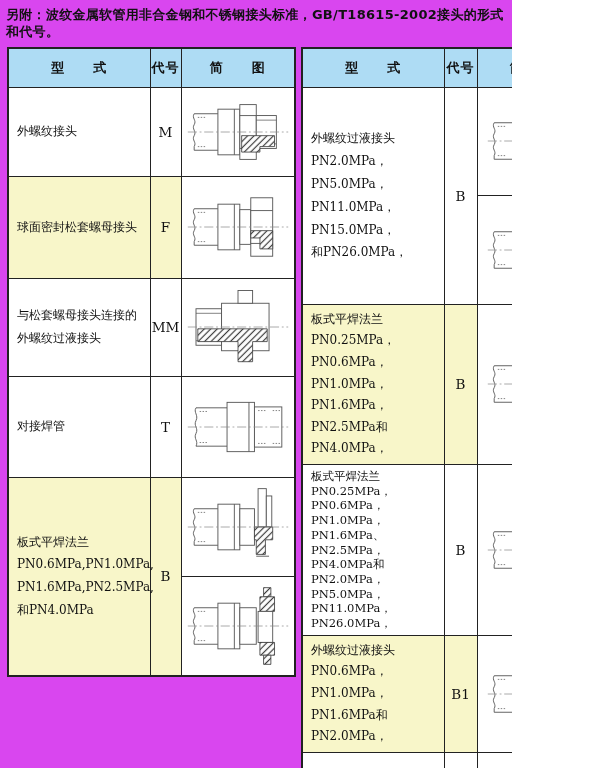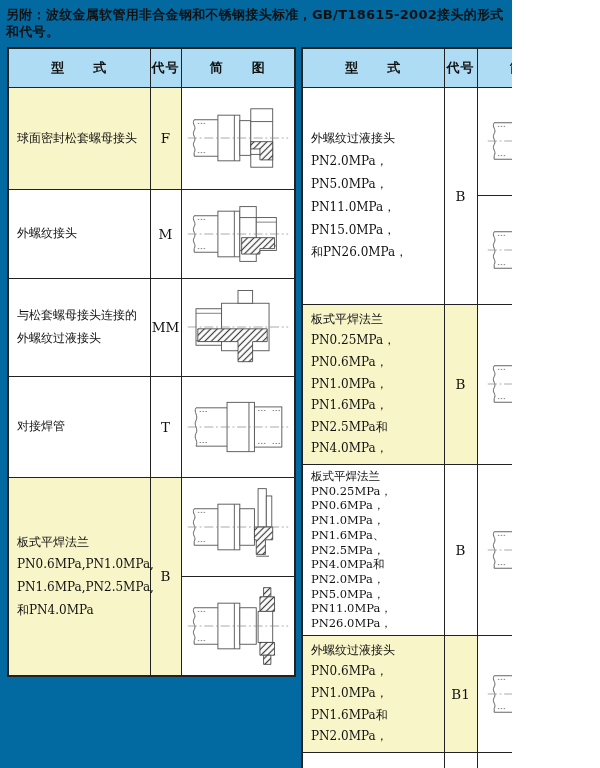--- a/index.html
+++ b/index.html
@@ -1,17 +1,17 @@
 <!DOCTYPE html>
 <html style="--hdr: #aedcf4; --hl: #f8f6c9; --bd: #222222;"><head>
 <meta charset="utf-8">
 <style>
   html,body{margin:0;padding:0;background:#fff;}
   body{width:600px;height:768px;font-family:"DejaVu Sans","Liberation Sans",sans-serif;color:#111;}
-  .page{position:relative;width:512px;height:768px;background:#0369a1;overflow:hidden;}
+  .page{position:relative;width:512px;height:768px;background:#d946ef;overflow:hidden;}
   .doc-title{padding:7px 4px 6px 6px;font-size:13px;font-weight:700;letter-spacing:.3px;line-height:1.3;}
   .tables{display:flex;gap:5px;margin-left:7px;align-items:flex-start;}
   table{border-collapse:collapse;table-layout:fixed;border:2px solid var(--bd,#222);}
   td,th{border:1px solid var(--bd,#222);padding:0;background:#fff;}
   th{height:38px;background:var(--hdr,#aedcf4);font-family:Liberation Sans, sans-serif;
      font-size:13px;font-weight:700;letter-spacing:1px;}
   td.type{font-family:"DejaVu Serif","Liberation Serif",serif;font-size:12px;line-height:1.9;
      padding:4px 4px 4px 8px;vertical-align:middle;white-space:pre-line;}
   td.type.tight{line-height:1.28;font-size:11.5px;}
   td.type.mid{line-height:1.8;}
@@ -38,46 +38,20 @@
           <col style="width:114px">
         </colgroup>
       <thead>
         <tr>
           <th>型　　式</th>
           <th>代号</th>
           <th>简　　图</th>
         </tr>
       </thead>
       <tbody>
-        <tr style="height:102px">
-          <td class="type hl">球面密封松套螺母接头</td>
-          <td class="code hl">F</td>
-          <td class="diag-cell">
-            <div class="diag">
-                <svg viewBox="0 0 112 92" width="104" height="84">
-                  <defs>
-                    <pattern id="h1" width="5" height="5" patternUnits="userSpaceOnUse" patternTransform="rotate(45)">
-                      <rect width="5" height="5" fill="#fff"></rect>
-                      <line x1="2.5" y1="0" x2="2.5" y2="5" stroke="#3a3a3a" stroke-width="1.3"></line>
-                    </pattern>
-                  </defs>
-                  <path d="M8 26 H34 M8 66 H34" stroke="#555555" fill="none"></path>
-                  <path d="M8 26 c-3 5 3 7 0 12 c-3 5 3 7 0 12 c-3 5 3 7 0 12 l0 4" stroke="#555555" fill="none"></path>
-                  <path d="M12 30 h9 M12 62 h9" stroke="#555555" stroke-width="0.8" stroke-dasharray="1.6 1.6" fill="none"></path>
-                  <rect x="34" y="21" width="24" height="50" fill="#fff" stroke="#555555"></rect>
-                  <line x1="52" y1="21" x2="52" y2="71" stroke="#555555"></line>
-                  <rect x="58" y="27" width="12" height="38" fill="#fff" stroke="#555555"></rect>
-                  <rect x="70" y="14" width="24" height="64" fill="#fff" stroke="#555555"></rect>
-                  <path d="M70 28 H94 M70 64 H94" stroke="#555555"></path>
-                  <path d="M70 50 H94 V70 H80 V58 H70 Z" fill="url(#h1)" stroke="#3a3a3a" stroke-width="0.9"></path>
-                  <path d="M1 46 H111" stroke="#8a8a8a" stroke-width="0.8" fill="none" stroke-dasharray="10 3 2 3"></path>
-                </svg>
-              </div>
-          </td>
-        </tr>
         <tr style="height:89px">
           <td class="type">外螺纹接头</td>
           <td class="code">M</td>
           <td class="diag-cell">
             <div class="diag">
                 <svg viewBox="0 0 112 92" width="104" height="84">
                   <defs>
                     <pattern id="h0" width="5" height="5" patternUnits="userSpaceOnUse" patternTransform="rotate(45)">
                       <rect width="5" height="5" fill="#fff"></rect>
                       <line x1="2.5" y1="0" x2="2.5" y2="5" stroke="#3a3a3a" stroke-width="1.3"></line>
@@ -86,20 +60,46 @@
                   <path d="M8 26 H34 M8 66 H34" stroke="#555555" fill="none"></path>
                   <path d="M8 26 c-3 5 3 7 0 12 c-3 5 3 7 0 12 c-3 5 3 7 0 12 l0 4" stroke="#555555" fill="none"></path>
                   <path d="M12 30 h9 M12 62 h9" stroke="#555555" stroke-width="0.8" stroke-dasharray="1.6 1.6" fill="none"></path>
                   <rect x="34" y="21" width="24" height="50" fill="#fff" stroke="#555555"></rect>
                   <line x1="52" y1="21" x2="52" y2="71" stroke="#555555"></line>
                   <rect x="58" y="16" width="18" height="60" fill="#fff" stroke="#555555"></rect>
                   <path d="M58 28 H76 M58 64 H76" stroke="#555555"></path>
                   <rect x="76" y="28" width="22" height="36" fill="#fff" stroke="#555555"></rect>
                   <path d="M76 33 H98 M76 59 H98" stroke="#555555" stroke-width="0.8"></path>
                   <path d="M60 50 H96 V62 H80 V68 H60 Z" fill="url(#h0)" stroke="#3a3a3a" stroke-width="0.9"></path>
+                  <path d="M1 46 H111" stroke="#8a8a8a" stroke-width="0.8" fill="none" stroke-dasharray="10 3 2 3"></path>
+                </svg>
+              </div>
+          </td>
+        </tr>
+        <tr style="height:102px">
+          <td class="type hl">球面密封松套螺母接头</td>
+          <td class="code hl">F</td>
+          <td class="diag-cell">
+            <div class="diag">
+                <svg viewBox="0 0 112 92" width="104" height="84">
+                  <defs>
+                    <pattern id="h1" width="5" height="5" patternUnits="userSpaceOnUse" patternTransform="rotate(45)">
+                      <rect width="5" height="5" fill="#fff"></rect>
+                      <line x1="2.5" y1="0" x2="2.5" y2="5" stroke="#3a3a3a" stroke-width="1.3"></line>
+                    </pattern>
+                  </defs>
+                  <path d="M8 26 H34 M8 66 H34" stroke="#555555" fill="none"></path>
+                  <path d="M8 26 c-3 5 3 7 0 12 c-3 5 3 7 0 12 c-3 5 3 7 0 12 l0 4" stroke="#555555" fill="none"></path>
+                  <path d="M12 30 h9 M12 62 h9" stroke="#555555" stroke-width="0.8" stroke-dasharray="1.6 1.6" fill="none"></path>
+                  <rect x="34" y="21" width="24" height="50" fill="#fff" stroke="#555555"></rect>
+                  <line x1="52" y1="21" x2="52" y2="71" stroke="#555555"></line>
+                  <rect x="58" y="27" width="12" height="38" fill="#fff" stroke="#555555"></rect>
+                  <rect x="70" y="14" width="24" height="64" fill="#fff" stroke="#555555"></rect>
+                  <path d="M70 28 H94 M70 64 H94" stroke="#555555"></path>
+                  <path d="M70 50 H94 V70 H80 V58 H70 Z" fill="url(#h1)" stroke="#3a3a3a" stroke-width="0.9"></path>
                   <path d="M1 46 H111" stroke="#8a8a8a" stroke-width="0.8" fill="none" stroke-dasharray="10 3 2 3"></path>
                 </svg>
               </div>
           </td>
         </tr>
         <tr style="height:98px">
           <td class="type">与松套螺母接头连接的
 外螺纹过液接头</td>
           <td class="code">MM</td>
           <td class="diag-cell">

